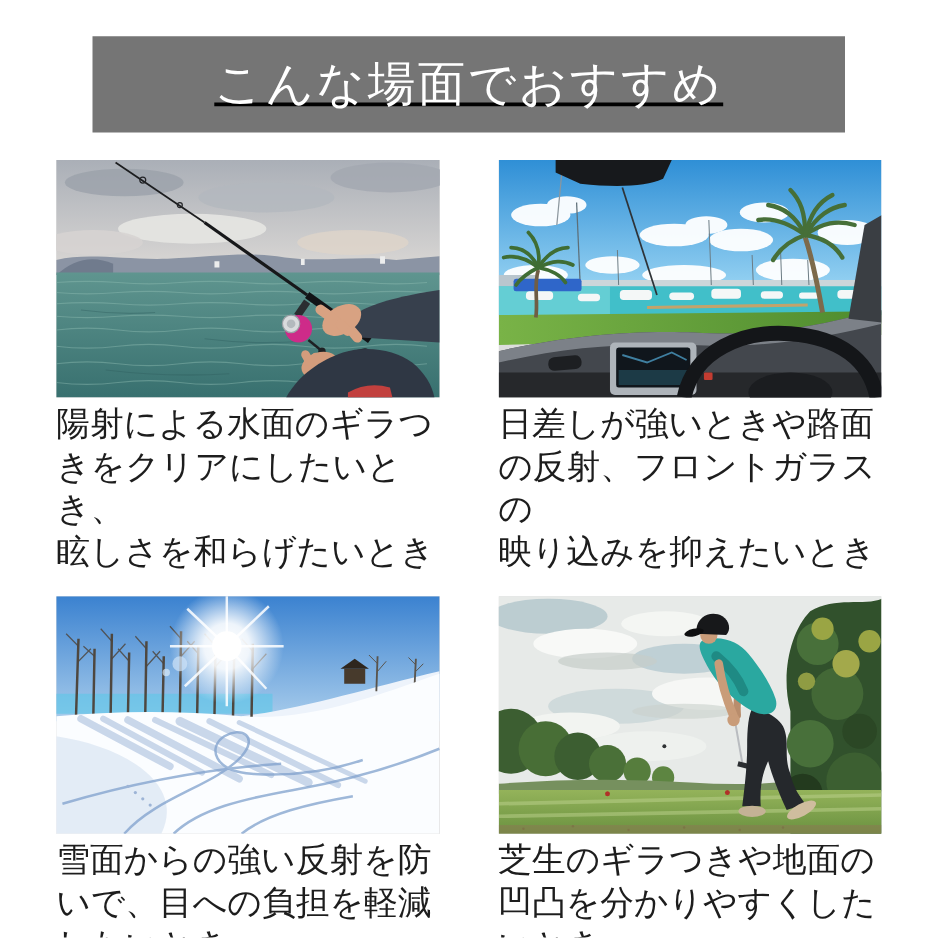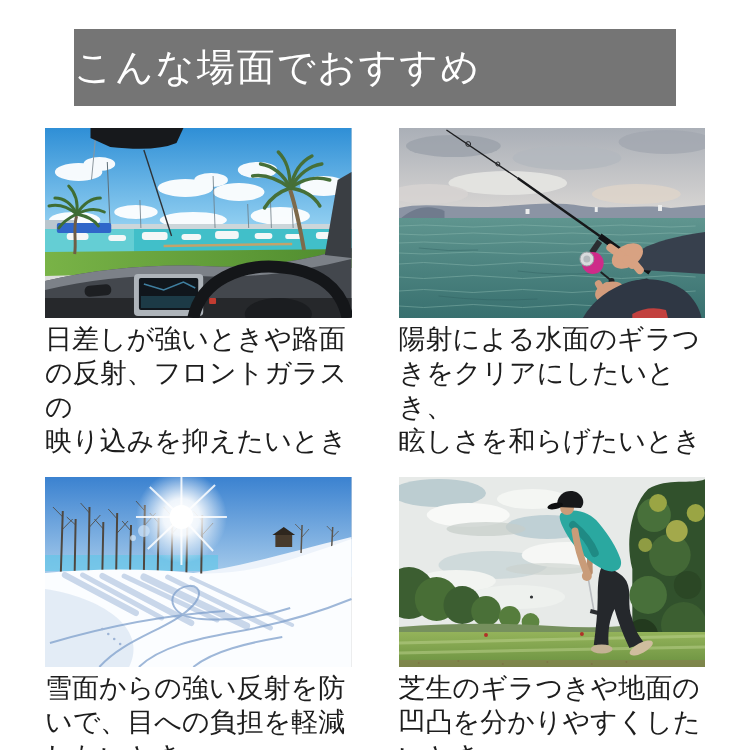--- a/index.html
+++ b/index.html
@@ -1,38 +1,117 @@
 <!DOCTYPE html>
 <html><head>
 <meta charset="utf-8">
 <style>
   * { margin:0; padding:0; box-sizing:border-box; }
   html,body { width:750px; height:750px; background:#ffffff; overflow:hidden;
               font-family:"Liberation Sans", sans-serif; }
   .banner { width:602px; height:77px; margin:29px auto 0; background:#757575;
-            display:flex; align-items:center; justify-content:flex-start; }
+            display:flex; align-items:center; justify-content:center;text-decoration:underline; }
   .banner-title { font-size:38px; font-weight:500; letter-spacing:2px; color:#ffffff; }
   .grid { margin-top:22px; padding:0 45px; display:grid;
           grid-template-columns:1fr 1fr; column-gap:47px; row-gap:19px; }
   .card { display:flex; flex-direction:column; }
   .photo { width:100%; height:190px; display:block; background:#ddd; }
   .photo svg { width:100%; height:100%; display:block; }
   .caption { margin-top:4px; font-size:27px; line-height:34px; color:#1d1d1d;
              white-space:pre-line; letter-spacing:0; }
 </style>
 </head>
 <body>
 
 <div>
 
   <div class="banner" style="background: rgb(117, 117, 117);">
     <div class="banner-title" style="color: rgb(255, 255, 255);">こんな場面でおすすめ</div>
   </div>
 
   <div class="grid">
+
+    <div class="card">
+      <div class="photo">
+        <svg viewBox="0 0 310 190" preserveAspectRatio="none">
+          <defs>
+            <linearGradient id="p2sky" x1="0" y1="0" x2="0" y2="1">
+              <stop offset="0" stop-color="#aaafb7"></stop>
+                <stop offset="1" stop-color="#dcd9d6"></stop>
+            </linearGradient>
+            <linearGradient id="p2sea" x1="0" y1="0" x2="0" y2="1">
+              <stop offset="0" stop-color="#5f958f"></stop>
+                <stop offset="1" stop-color="#38706f"></stop>
+            </linearGradient>
+          </defs>
+          <rect width="310" height="92" fill="url(#p2sky)"></rect>
+          <g>
+            <ellipse cx="55" cy="18" rx="48" ry="11" fill="#9ba1aa" opacity="0.8"></ellipse>
+            <ellipse cx="170" cy="30" rx="55" ry="12" fill="#b3b8be" opacity="0.8"></ellipse>
+            <ellipse cx="270" cy="14" rx="48" ry="12" fill="#a2a8b0" opacity="0.8"></ellipse>
+            <ellipse cx="110" cy="55" rx="60" ry="12" fill="#e6e5e2" opacity="0.9"></ellipse>
+            <ellipse cx="240" cy="66" rx="45" ry="10" fill="#ded4c9" opacity="0.8"></ellipse>
+            <ellipse cx="30" cy="66" rx="40" ry="10" fill="#d6d3d1" opacity="0.9"></ellipse>
+          </g>
+          <path d="M0,92 L0,80 C25,74 55,80 90,79 C130,77 155,73 185,78 C215,82 245,76 275,80 L310,77 L310,92 Z" fill="#8b94a4"></path>
+          <path d="M0,92 C14,79 30,76 46,83 L46,92 Z" fill="#707b8d"></path>
+          <g fill="#eceded">
+            <rect x="128" y="81" width="4" height="5"></rect>
+              <rect x="198" y="79" width="3" height="5"></rect>
+              <rect x="262" y="77" width="4" height="6"></rect>
+          </g>
+          <rect y="90" width="310" height="100" fill="url(#p2sea)"></rect>
+          <g stroke="#8fbcb2" opacity="0.45" fill="none">
+            <path d="M0,98 q25,-2 50,0 t50,0 t50,0 t50,0 t50,0 t50,0"></path>
+            <path d="M0,106 q25,2 50,0 t50,0 t50,0 t50,0 t50,0 t50,0"></path>
+            <path d="M0,115 q25,-2 50,0 t50,0 t50,0 t50,0 t50,0 t50,0"></path>
+            <path d="M0,125 q25,2 50,0 t50,0 t50,0 t50,0 t50,0 t50,0"></path>
+            <path d="M0,136 q25,-3 50,0 t50,0 t50,0 t50,0 t50,0 t50,0"></path>
+            <path d="M0,149 q25,3 50,0 t50,0 t50,0 t50,0 t50,0 t50,0"></path>
+            <path d="M0,163 q25,-3 50,0 t50,0 t50,0 t50,0 t50,0 t50,0"></path>
+            <path d="M0,178 q25,3 50,0 t50,0 t50,0 t50,0 t50,0 t50,0"></path>
+          </g>
+          <g stroke="#2e5d5e" opacity="0.4" fill="none">
+            <path d="M20,120 q30,4 60,2"></path>
+              <path d="M120,143 q40,5 80,2"></path>
+              <path d="M40,168 q50,6 100,3"></path>
+          </g>
+          <line x1="48" y1="2" x2="120" y2="50" stroke="#1c1d1f" stroke-width="1.4"></line>
+          <line x1="120" y1="50" x2="203" y2="108" stroke="#17181a" stroke-width="2.6"></line>
+          <line x1="203" y1="108" x2="254" y2="144" stroke="#121316" stroke-width="6"></line>
+          <circle cx="70" cy="16" r="2.4" fill="none" stroke="#242528" stroke-width="1"></circle>
+          <circle cx="100" cy="36" r="2" fill="none" stroke="#242528" stroke-width="1"></circle>
+          <rect x="196" y="112" width="6" height="14" fill="#2b2d31" transform="rotate(35 199 119)"></rect>
+          <circle cx="196" cy="135" r="11" fill="#ce2b89"></circle>
+          <circle cx="190" cy="131" r="7" fill="#d9dbdd" stroke="#9aa0a5"></circle>
+          <circle cx="190" cy="131" r="3.5" fill="#b3b9bd"></circle>
+          <line x1="204" y1="144" x2="214" y2="152" stroke="#1e2023" stroke-width="2"></line>
+          <circle cx="215" cy="153" r="3" fill="#1e2023"></circle>
+          <path d="M310,104 C282,108 258,114 246,121 C238,127 238,136 246,142 L310,146 Z" fill="#37404d"></path>
+          <g fill="#d8a282">
+            <ellipse cx="231" cy="128" rx="17" ry="11" transform="rotate(-30 231 128)"></ellipse>
+            <rect x="213" y="114" width="8" height="16" rx="4" transform="rotate(-55 217 122)"></rect>
+            <rect x="221" y="120" width="8" height="16" rx="4" transform="rotate(-50 225 128)"></rect>
+            <rect x="229" y="126" width="8" height="16" rx="4" transform="rotate(-45 233 134)"></rect>
+            <rect x="237" y="132" width="8" height="15" rx="4" transform="rotate(-40 241 139)"></rect>
+          </g>
+          <g fill="#d39c7c">
+            <ellipse cx="213" cy="164" rx="15" ry="10" transform="rotate(-18 213 164)"></ellipse>
+            <rect x="200" y="152" width="7" height="14" rx="3.5" transform="rotate(-30 203 159)"></rect>
+            <rect x="208" y="154" width="7" height="14" rx="3.5" transform="rotate(-25 211 161)"></rect>
+          </g>
+          <rect x="234" y="152" width="20" height="14" rx="3" fill="#23272e" transform="rotate(-12 244 159)"></rect>
+          <path d="M186,190 C196,172 214,160 232,154 C252,148 274,152 288,162 C298,170 304,180 306,190 Z" fill="#2f3744"></path>
+          <path d="M236,186 q16,-9 34,-4 l2,8 l-36,0 Z" fill="#c2403e"></path>
+        </svg>
+      </div>
+      <div class="caption">陽射による水面のギラつ
+きをクリアにしたいとき、
+眩しさを和らげたいとき</div>
+    </div>
 
     <div class="card">
       <div class="photo">
         <svg viewBox="0 0 310 190" preserveAspectRatio="none">
           <defs>
             <linearGradient id="p1sky" x1="0" y1="0" x2="0" y2="1">
               <stop offset="0" stop-color="#2f8fd6"></stop>
                 <stop offset="0.75" stop-color="#8ecdf0"></stop>
                 <stop offset="1" stop-color="#c7e9f8"></stop>
             </linearGradient>
@@ -124,99 +203,20 @@
       </div>
       <div class="caption">日差しが強いときや路面
 の反射、フロントガラスの
 映り込みを抑えたいとき</div>
     </div>
 
     <div class="card">
       <div class="photo">
         <svg viewBox="0 0 310 190" preserveAspectRatio="none">
           <defs>
-            <linearGradient id="p2sky" x1="0" y1="0" x2="0" y2="1">
-              <stop offset="0" stop-color="#aaafb7"></stop>
-                <stop offset="1" stop-color="#dcd9d6"></stop>
-            </linearGradient>
-            <linearGradient id="p2sea" x1="0" y1="0" x2="0" y2="1">
-              <stop offset="0" stop-color="#5f958f"></stop>
-                <stop offset="1" stop-color="#38706f"></stop>
-            </linearGradient>
-          </defs>
-          <rect width="310" height="92" fill="url(#p2sky)"></rect>
-          <g>
-            <ellipse cx="55" cy="18" rx="48" ry="11" fill="#9ba1aa" opacity="0.8"></ellipse>
-            <ellipse cx="170" cy="30" rx="55" ry="12" fill="#b3b8be" opacity="0.8"></ellipse>
-            <ellipse cx="270" cy="14" rx="48" ry="12" fill="#a2a8b0" opacity="0.8"></ellipse>
-            <ellipse cx="110" cy="55" rx="60" ry="12" fill="#e6e5e2" opacity="0.9"></ellipse>
-            <ellipse cx="240" cy="66" rx="45" ry="10" fill="#ded4c9" opacity="0.8"></ellipse>
-            <ellipse cx="30" cy="66" rx="40" ry="10" fill="#d6d3d1" opacity="0.9"></ellipse>
-          </g>
-          <path d="M0,92 L0,80 C25,74 55,80 90,79 C130,77 155,73 185,78 C215,82 245,76 275,80 L310,77 L310,92 Z" fill="#8b94a4"></path>
-          <path d="M0,92 C14,79 30,76 46,83 L46,92 Z" fill="#707b8d"></path>
-          <g fill="#eceded">
-            <rect x="128" y="81" width="4" height="5"></rect>
-              <rect x="198" y="79" width="3" height="5"></rect>
-              <rect x="262" y="77" width="4" height="6"></rect>
-          </g>
-          <rect y="90" width="310" height="100" fill="url(#p2sea)"></rect>
-          <g stroke="#8fbcb2" opacity="0.45" fill="none">
-            <path d="M0,98 q25,-2 50,0 t50,0 t50,0 t50,0 t50,0 t50,0"></path>
-            <path d="M0,106 q25,2 50,0 t50,0 t50,0 t50,0 t50,0 t50,0"></path>
-            <path d="M0,115 q25,-2 50,0 t50,0 t50,0 t50,0 t50,0 t50,0"></path>
-            <path d="M0,125 q25,2 50,0 t50,0 t50,0 t50,0 t50,0 t50,0"></path>
-            <path d="M0,136 q25,-3 50,0 t50,0 t50,0 t50,0 t50,0 t50,0"></path>
-            <path d="M0,149 q25,3 50,0 t50,0 t50,0 t50,0 t50,0 t50,0"></path>
-            <path d="M0,163 q25,-3 50,0 t50,0 t50,0 t50,0 t50,0 t50,0"></path>
-            <path d="M0,178 q25,3 50,0 t50,0 t50,0 t50,0 t50,0 t50,0"></path>
-          </g>
-          <g stroke="#2e5d5e" opacity="0.4" fill="none">
-            <path d="M20,120 q30,4 60,2"></path>
-              <path d="M120,143 q40,5 80,2"></path>
-              <path d="M40,168 q50,6 100,3"></path>
-          </g>
-          <line x1="48" y1="2" x2="120" y2="50" stroke="#1c1d1f" stroke-width="1.4"></line>
-          <line x1="120" y1="50" x2="203" y2="108" stroke="#17181a" stroke-width="2.6"></line>
-          <line x1="203" y1="108" x2="254" y2="144" stroke="#121316" stroke-width="6"></line>
-          <circle cx="70" cy="16" r="2.4" fill="none" stroke="#242528" stroke-width="1"></circle>
-          <circle cx="100" cy="36" r="2" fill="none" stroke="#242528" stroke-width="1"></circle>
-          <rect x="196" y="112" width="6" height="14" fill="#2b2d31" transform="rotate(35 199 119)"></rect>
-          <circle cx="196" cy="135" r="11" fill="#ce2b89"></circle>
-          <circle cx="190" cy="131" r="7" fill="#d9dbdd" stroke="#9aa0a5"></circle>
-          <circle cx="190" cy="131" r="3.5" fill="#b3b9bd"></circle>
-          <line x1="204" y1="144" x2="214" y2="152" stroke="#1e2023" stroke-width="2"></line>
-          <circle cx="215" cy="153" r="3" fill="#1e2023"></circle>
-          <path d="M310,104 C282,108 258,114 246,121 C238,127 238,136 246,142 L310,146 Z" fill="#37404d"></path>
-          <g fill="#d8a282">
-            <ellipse cx="231" cy="128" rx="17" ry="11" transform="rotate(-30 231 128)"></ellipse>
-            <rect x="213" y="114" width="8" height="16" rx="4" transform="rotate(-55 217 122)"></rect>
-            <rect x="221" y="120" width="8" height="16" rx="4" transform="rotate(-50 225 128)"></rect>
-            <rect x="229" y="126" width="8" height="16" rx="4" transform="rotate(-45 233 134)"></rect>
-            <rect x="237" y="132" width="8" height="15" rx="4" transform="rotate(-40 241 139)"></rect>
-          </g>
-          <g fill="#d39c7c">
-            <ellipse cx="213" cy="164" rx="15" ry="10" transform="rotate(-18 213 164)"></ellipse>
-            <rect x="200" y="152" width="7" height="14" rx="3.5" transform="rotate(-30 203 159)"></rect>
-            <rect x="208" y="154" width="7" height="14" rx="3.5" transform="rotate(-25 211 161)"></rect>
-          </g>
-          <rect x="234" y="152" width="20" height="14" rx="3" fill="#23272e" transform="rotate(-12 244 159)"></rect>
-          <path d="M186,190 C196,172 214,160 232,154 C252,148 274,152 288,162 C298,170 304,180 306,190 Z" fill="#2f3744"></path>
-          <path d="M236,186 q16,-9 34,-4 l2,8 l-36,0 Z" fill="#c2403e"></path>
-        </svg>
-      </div>
-      <div class="caption">陽射による水面のギラつ
-きをクリアにしたいとき、
-眩しさを和らげたいとき</div>
-    </div>
-
-    <div class="card">
-      <div class="photo">
-        <svg viewBox="0 0 310 190" preserveAspectRatio="none">
-          <defs>
             <linearGradient id="p3sky" x1="0" y1="0" x2="0" y2="1">
               <stop offset="0" stop-color="#3b82d0"></stop>
                 <stop offset="1" stop-color="#a9cdec"></stop>
             </linearGradient>
             <radialGradient id="p3sun">
               <stop offset="0" stop-color="#ffffff"></stop>
                 <stop offset="0.4" stop-color="#ffffff" stop-opacity="0.9"></stop>
                 <stop offset="1" stop-color="#ffffff" stop-opacity="0"></stop>
             </radialGradient>
           </defs>

